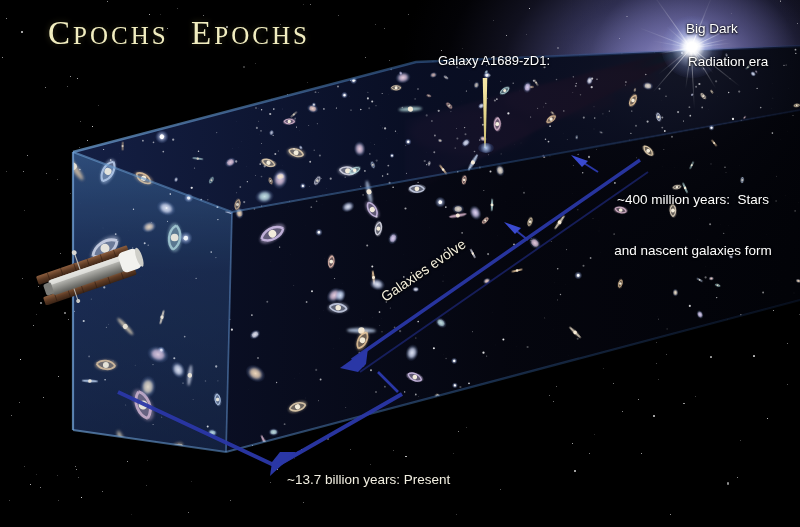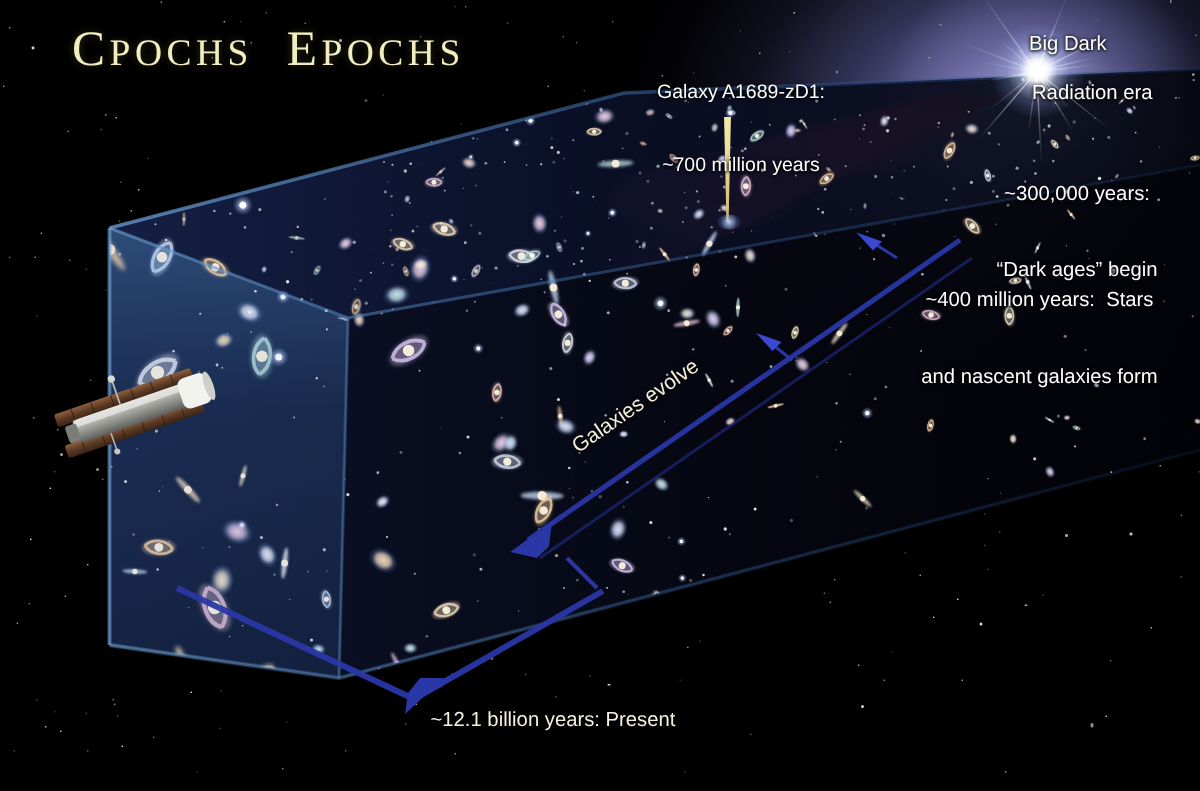--- a/index.html
+++ b/index.html
@@ -2062,36 +2062,31 @@
 
   <div class="ypoint"></div>
   <div class="ypoint-tip"></div>
 
   <div id="title">
     <span class="big">C</span><span class="sm">POCHS</span><span class="big">&nbsp; E</span><span class="sm">POCHS</span>
   </div>
 
   <div class="lbl c shadowed" style="left:414px;top:20px;width:160px;font-size:13px;color:#ffffff;">
     <div>Galaxy A1689-zD1:</div>
-    <div>~700 million years</div>
   </div>
 
   <div class="lbl shadowed" style="left:686px;top:20px;font-size:13.5px;">Big Dark</div>
 
   <div class="lbl shadowed" style="left:688px;top:53px;font-size:13.5px;">Radiation era</div>
 
-  <div class="lbl c shadowed" style="left:636px;top:86px;width:164px;font-size:13.5px;">
-    <div>~300,000 years:</div>
-    <div>“Dark ages” begin</div>
-  </div>
 
   <div class="lbl c shadowed" style="left:578px;top:157px;width:230px;font-size:13.5px;">
     <div>~400 million years:  Stars</div>
     <div>and nascent galaxies form</div>
   </div>
 
 
   <div class="lbl shadowed" style="left:383px;top:290px;font-size:14px;color:#f5f0dc;transform:rotate(-34.5deg);transform-origin:0 50%;">Galaxies evolve</div>
 
 
-  <div class="lbl shadowed" style="left:287px;top:471px;font-size:13.5px;color:#f3f0e2;">~12.1 billion years: Present</div>
+  <div class="lbl shadowed" style="left:287px;top:471px;font-size:13.5px;color:#f3f0e2;">~13.7 billion years: Present</div>
 
 </div>
 
 </body></html>

